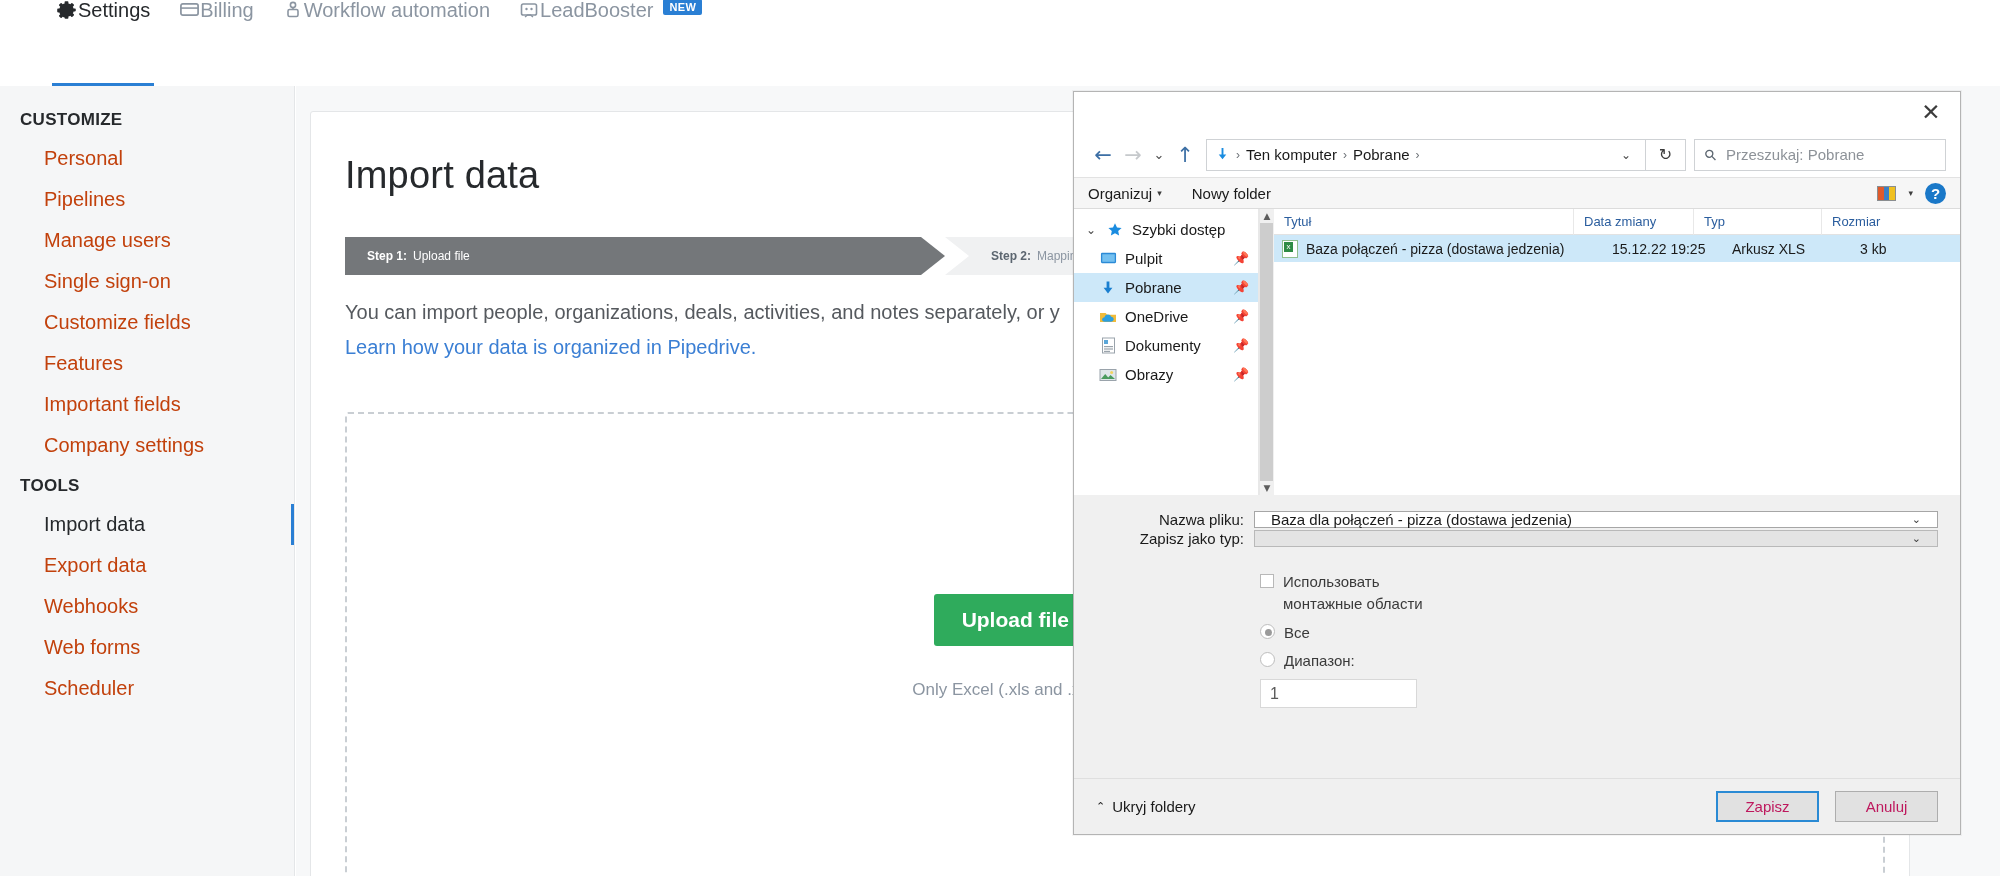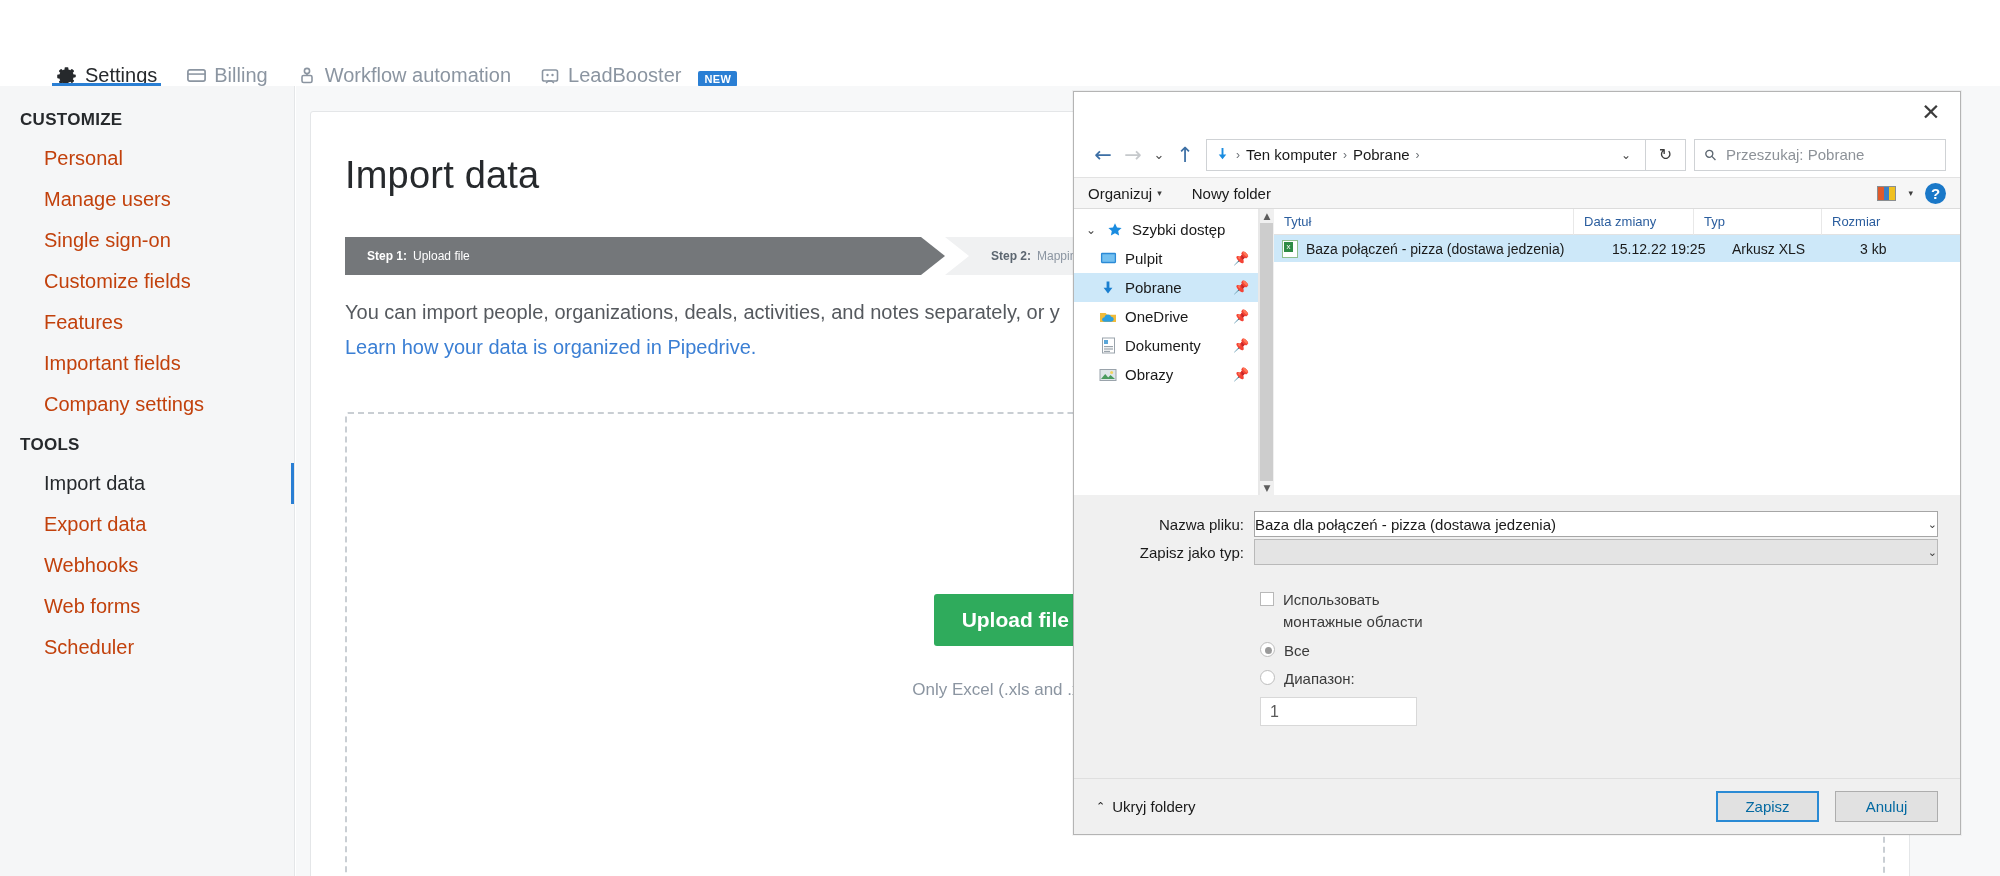--- a/index.html
+++ b/index.html
@@ -15,21 +15,21 @@
   
   #app { position:absolute; inset:0; background:#ffffff; }
 
   
   .topnav {
     position:absolute; left:0; top:0; width:2000px; height:85px;
     background:#ffffff; display:flex; align-items:center;
     padding-left:42px; gap:0px;
   }
   .topnav-item {
-    display:flex; align-items:flex-end; gap:7px;
+    display:flex; align-items:flex-start; gap:0;
     height:88px; padding:0 14px;
     font-size:20px; color:#8b95a1; cursor:pointer; white-space:nowrap;
     position:relative;
   }
   .topnav-item.active { color:#26292c; font-weight:400; }
   .topnav-item.active::after {
     content:""; position:absolute; left:10px; right:10px; bottom:0;
     height:4px; background:#2a7fd4;
   }
   .topnav-item .ticon { display:inline-flex; width:22px; height:22px; align-items:center; justify-content:center; }
@@ -215,22 +215,22 @@
   }
   .xls-ico::before {
     content:"x"; position:absolute; left:1px; top:1px; width:9px; height:10px;
     background:#2e8b45; color:#fff; font-size:8px; line-height:10px; text-align:center;
   }
 
   .dlg-fields { padding:16px 22px 0 0; background:#f0f0f0; }
   .frow { display:flex; align-items:center; margin-bottom:2px; }
   .flabel { width:180px; text-align:right; font-size:15px; padding-right:10px; }
   .finput {
-    flex:1 1 auto; height:26px; border:1px solid #a6a6a6; background:#fff;
-    display:flex; align-items:center; padding:0 0; font-size:15px;
+    flex:1 1 auto; height:17px; border:1px solid #a6a6a6; background:#fff;
+    display:flex; align-items:center; padding:0 16px; font-size:15px;
   }
   .finput.disabled { background:#e4e4e4; border-color:#b9b9b9; }
   .fchev { margin-left:auto; font-size:11px; color:#3c3c3c; padding-left:8px; }
 
   .opts { padding:22px 0 0 186px; font-size:15px; color:#3a3a3a; }
   .opt-row { display:flex; align-items:flex-start; gap:9px; margin-bottom:7px; }
   .cbox { width:14px; height:14px; border:1px solid #b8b8b8; background:#fff; margin-top:3px; flex:0 0 auto; }
   .radio {
     width:15px; height:15px; border-radius:50%; border:1px solid #bdbdbd; background:#fff;
     margin-top:2px; flex:0 0 auto; position:relative;
@@ -248,21 +248,21 @@
   .dlg-footer {
     position:absolute; left:0; right:0; bottom:0; height:56px;
     background:#f0f0f0; border-top:1px solid #dfdfdf;
     display:flex; align-items:center; padding:0 22px;
   }
   .hide-folders { font-size:15px; display:flex; align-items:center; gap:7px; cursor:pointer; }
   .hf-caret { font-size:11px; }
   .btns { margin-left:auto; display:flex; gap:16px; }
   .wbtn {
     min-width:103px; height:31px; font-size:15px; background:#e1e1e1;
-    border:1px solid #adadad; cursor:pointer; color:#0369a1;
+    border:1px solid #adadad; cursor:pointer; color:#be185d;
     display:flex; align-items:center; justify-content:center;
   }
   .wbtn.primary { background:#e1e1e1; border:2px solid #2a8ad4; }
 </style>
 </head>
 <body>
 
 <div id="app">
 
   <div class="topnav">
@@ -308,20 +308,21 @@
           </svg>
       </span>
       <span>LeadBooster</span>
       <span class="badge-new">NEW</span>
     </div>
   </div>
 
   <div class="sidebar">
     <div class="side-group">CUSTOMIZE</div>
     <div class="side-item">Personal</div>
+    <div class="side-item">Pipelines</div>
     <div class="side-item">Manage users</div>
     <div class="side-item">Single sign-on</div>
     <div class="side-item">Customize fields</div>
     <div class="side-item">Features</div>
     <div class="side-item">Important fields</div>
     <div class="side-item">Company settings</div>
 
     <div class="side-group">TOOLS</div>
     <div class="side-item active">Import data</div>
     <div class="side-item">Export data</div>

